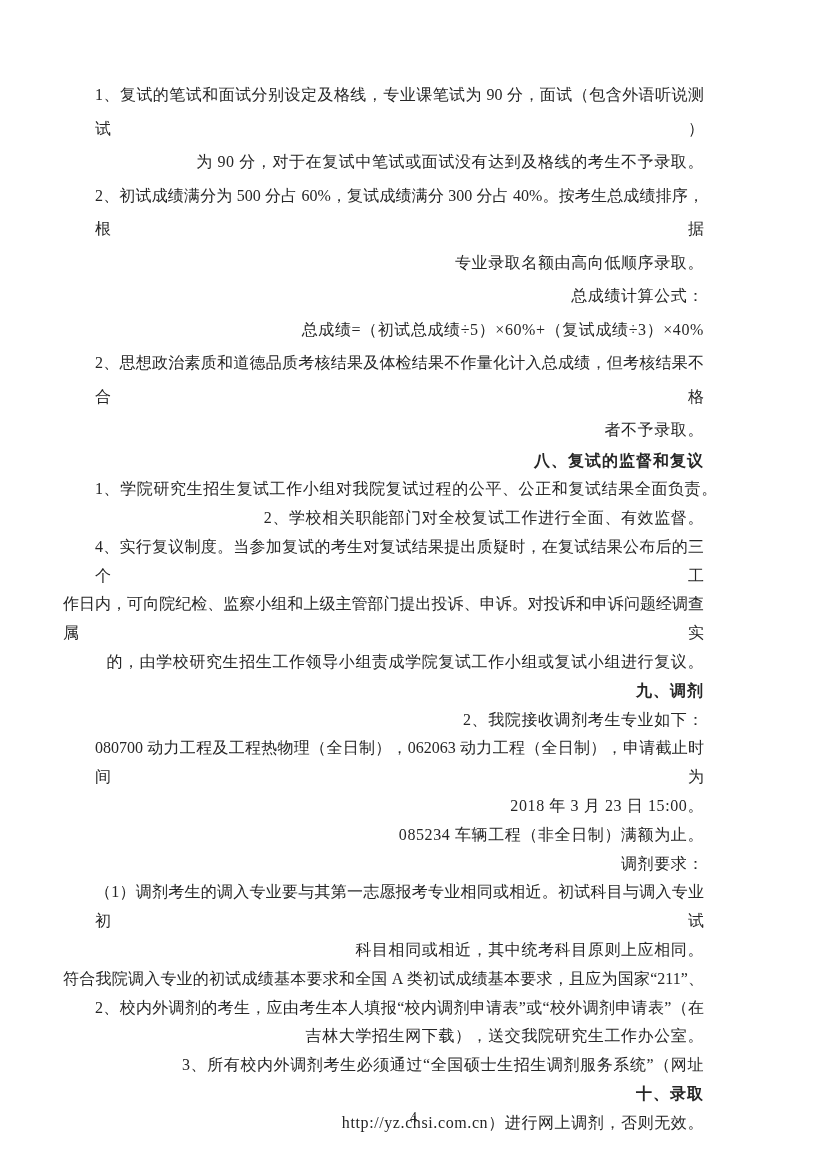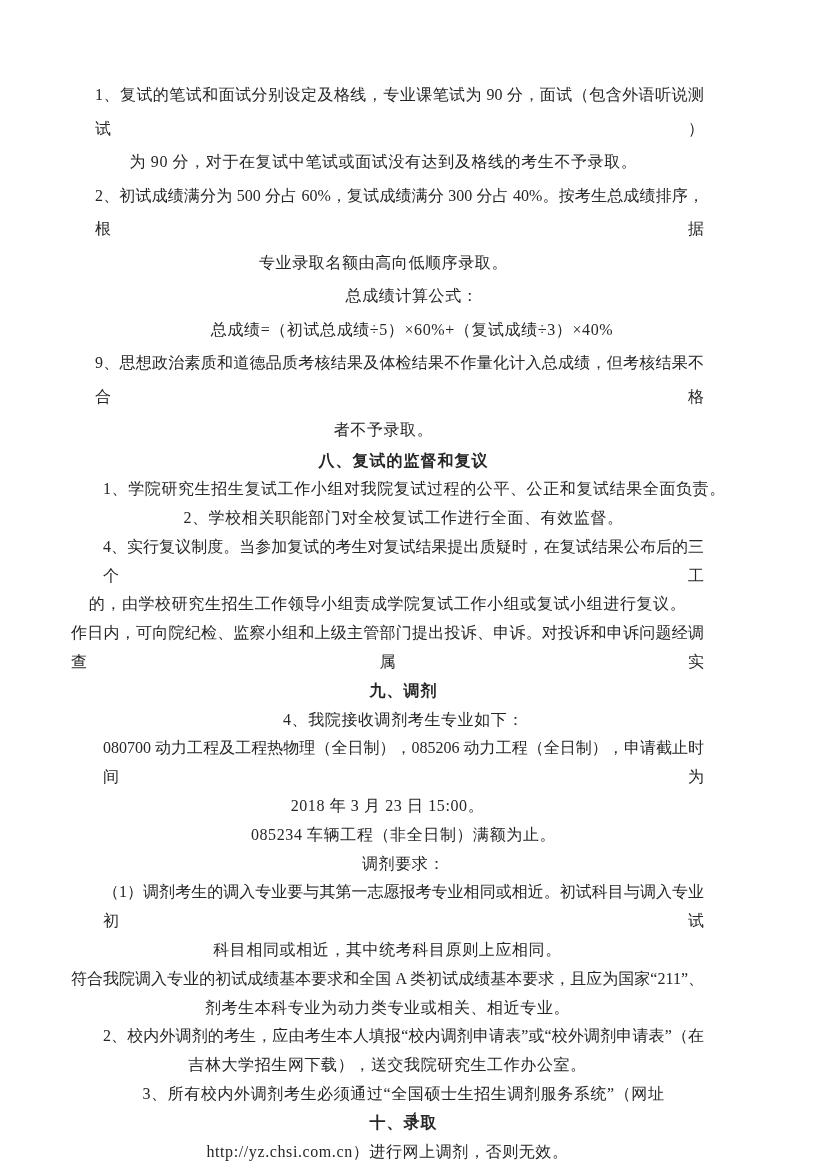--- a/index.html
+++ b/index.html
@@ -15,24 +15,24 @@
     position: absolute;
     left: 0; top: 0;
     width: 766px; height: 1169px;
     padding: 78px 62px 16px 63px;
     box-sizing: border-box;
   }
   .line {
     font-size: 16px;
     letter-spacing: 0.6px;
     white-space: nowrap;
-    text-align: center;
+    text-align: right;
   }
   .sec-a .line { line-height: 33.5px; }
-  .sec-b .line { line-height: 28.8px; margin-left: 8px; }
+  .sec-b .line { line-height: 28.8px; }
   .i2  { padding-left: 32px; }
   .i35 { padding-left: 57px; }
   .full {
     letter-spacing: 0;
     white-space: normal;
     text-align: justify;
     text-align-last: justify;
   }
   .heading {
     font-weight: bold;
@@ -51,41 +51,40 @@
 
 <div class="page">
 
   <div class="sec-a">
     <div class="line i2 full">1、复试的笔试和面试分别设定及格线，专业课笔试为 90 分，面试（包含外语听说测试）</div>
     <div class="line">为 90 分，对于在复试中笔试或面试没有达到及格线的考生不予录取。</div>
     <div class="line i2 full">2、初试成绩满分为 500 分占 60%，复试成绩满分 300 分占 40%。按考生总成绩排序，根据</div>
     <div class="line">专业录取名额由高向低顺序录取。</div>
     <div class="line i35">总成绩计算公式：</div>
     <div class="line i35">总成绩=（初试总成绩÷5）×60%+（复试成绩÷3）×40%</div>
-    <div class="line i2 full">9、思想政治素质和道德品质考核结果及体检结果不作量化计入总成绩，但考核结果不合格</div>
+    <div class="line i2 full">2、思想政治素质和道德品质考核结果及体检结果不作量化计入总成绩，但考核结果不合格</div>
     <div class="line">者不予录取。</div>
   </div>
 
   <div class="sec-b">
     <div class="line i2 heading">八、复试的监督和复议</div>
     <div class="line i2">1、学院研究生招生复试工作小组对我院复试过程的公平、公正和复试结果全面负责。</div>
     <div class="line i2">2、学校相关职能部门对全校复试工作进行全面、有效监督。</div>
     <div class="line i2 full">4、实行复议制度。当参加复试的考生对复试结果提出质疑时，在复试结果公布后的三个工</div>
+    <div class="line full">作日内，可向院纪检、监察小组和上级主管部门提出投诉、申诉。对投诉和申诉问题经调查属实</div>
     <div class="line">的，由学校研究生招生工作领导小组责成学院复试工作小组或复试小组进行复议。</div>
-    <div class="line full">作日内，可向院纪检、监察小组和上级主管部门提出投诉、申诉。对投诉和申诉问题经调查属实</div>
     <div class="line i2 heading">九、调剂</div>
-    <div class="line i2">4、我院接收调剂考生专业如下：</div>
-    <div class="line i2 full">080700 动力工程及工程热物理（全日制），085206 动力工程（全日制），申请截止时间为</div>
+    <div class="line i2">2、我院接收调剂考生专业如下：</div>
+    <div class="line i2 full">080700 动力工程及工程热物理（全日制），062063 动力工程（全日制），申请截止时间为</div>
     <div class="line">2018 年 3 月 23 日 15:00。</div>
     <div class="line i2">085234 车辆工程（非全日制）满额为止。</div>
     <div class="line i2">调剂要求：</div>
     <div class="line i2 full">（1）调剂考生的调入专业要与其第一志愿报考专业相同或相近。初试科目与调入专业初试</div>
     <div class="line">科目相同或相近，其中统考科目原则上应相同。</div>
     <div class="line full">符合我院调入专业的初试成绩基本要求和全国 A 类初试成绩基本要求，且应为国家“211”、</div>
-    <div class="line">剂考生本科专业为动力类专业或相关、相近专业。</div>
     <div class="line i2 full">2、校内外调剂的考生，应由考生本人填报“校内调剂申请表”或“校外调剂申请表”（在</div>
     <div class="line">吉林大学招生网下载），送交我院研究生工作办公室。</div>
     <div class="line i2">3、所有校内外调剂考生必须通过“全国硕士生招生调剂服务系统”（网址</div>
     <div class="line i2 heading">十、录取</div>
     <div class="line">http://yz.chsi.com.cn）进行网上调剂，否则无效。</div>
   </div>
 
 </div>
 
 <div class="footer">4</div>

